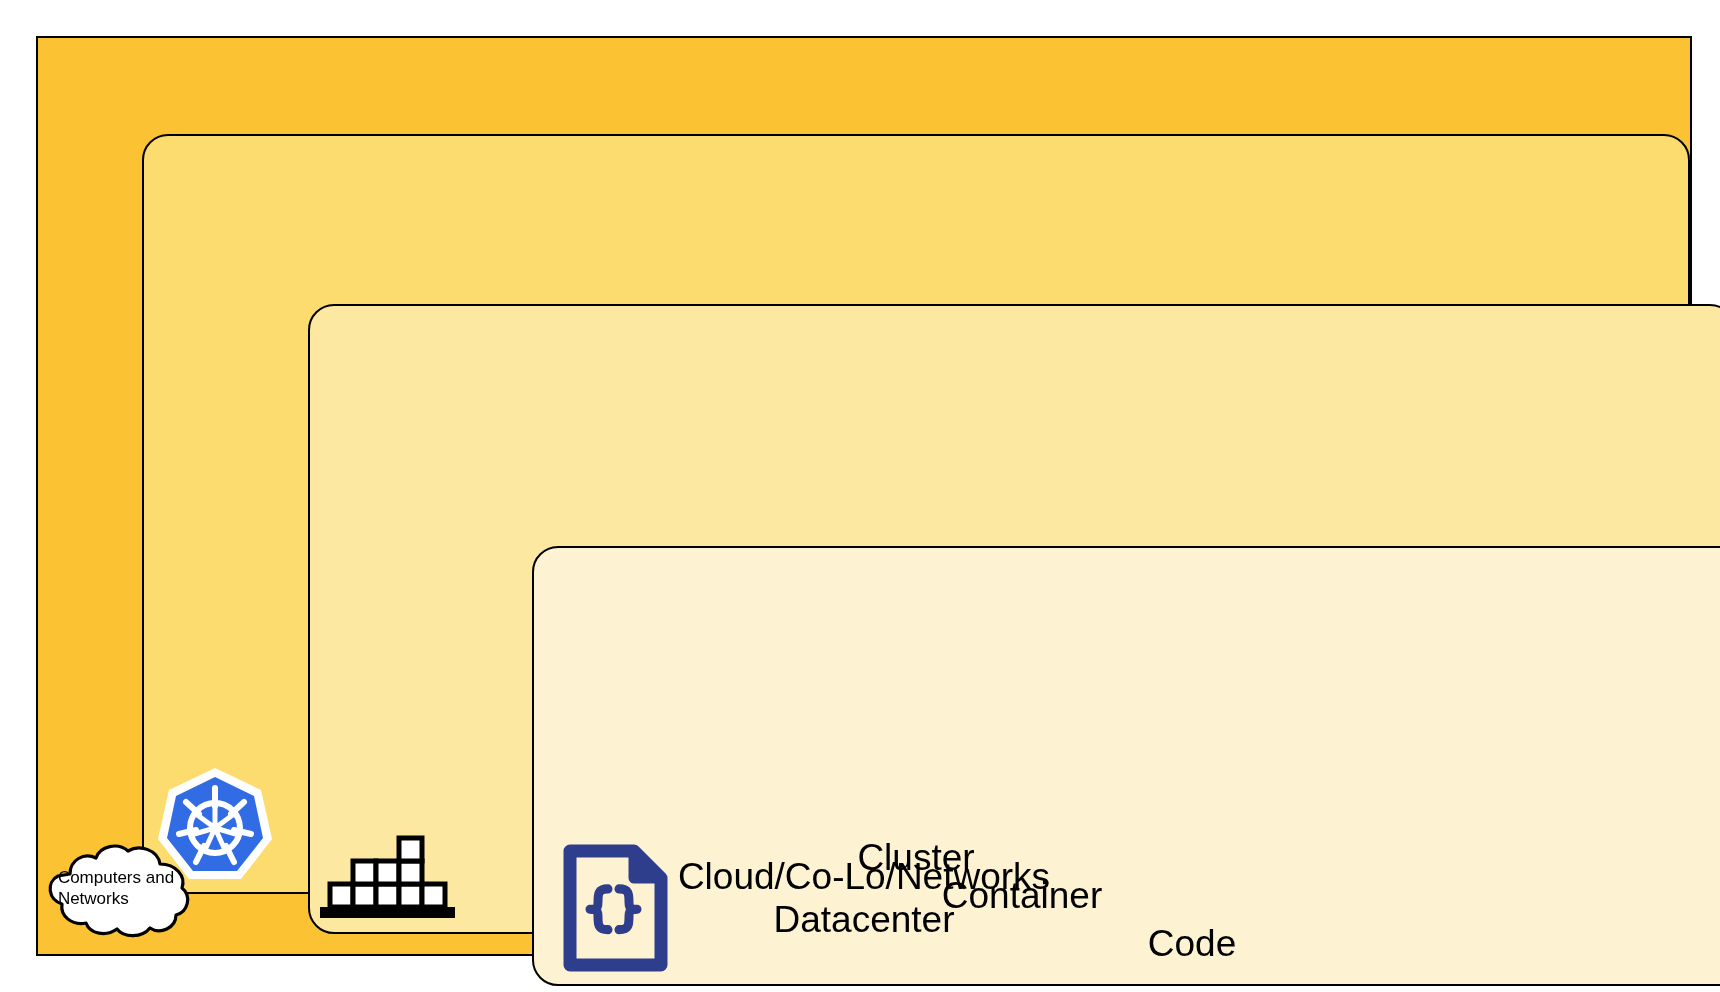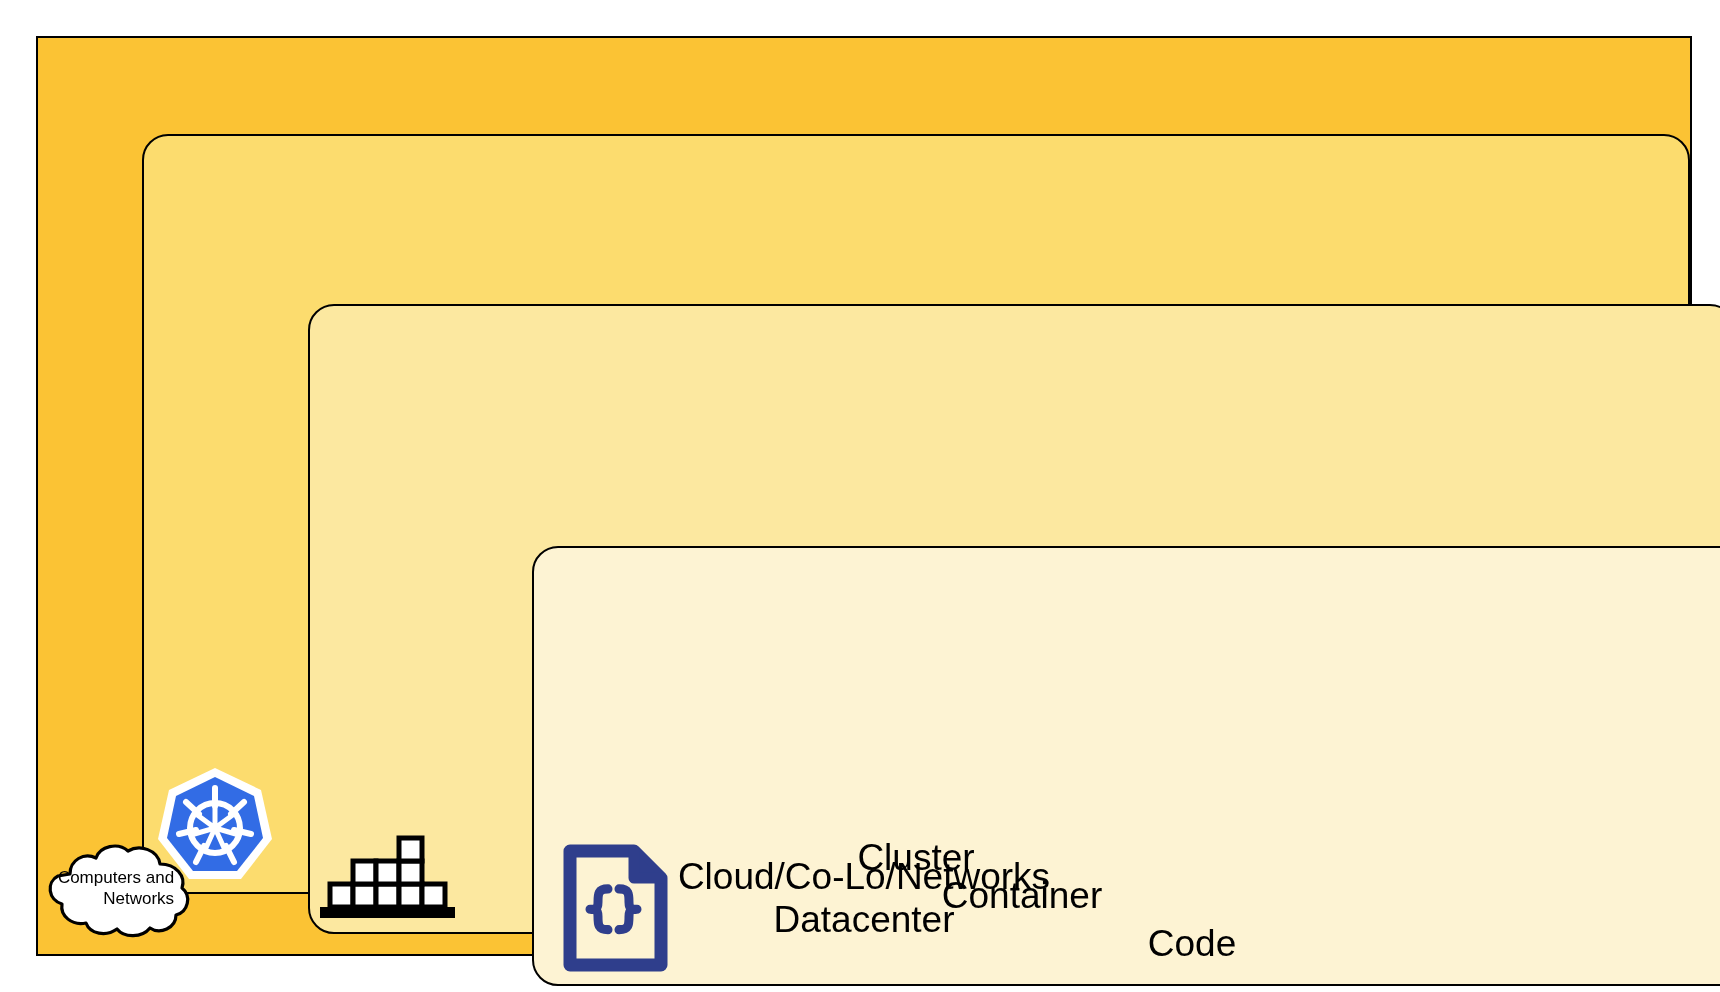--- a/index.html
+++ b/index.html
@@ -119,21 +119,21 @@
   #cloud-computers-networks .cloud-text {
     position: absolute;
     left: 0;
     top: 0;
     width: 160px;
     height: 100px;
     display: flex;
     flex-direction: column;
     align-items: center;
     justify-content: center;
-    text-align: right;
+    text-align: left;
     font-family: "Liberation Sans", sans-serif;
     font-size: 17px;
     line-height: 1.25;
     color: #000000;
     white-space: pre-line;
     pointer-events: none;
   }
 </style>
 </head>
 <body>

